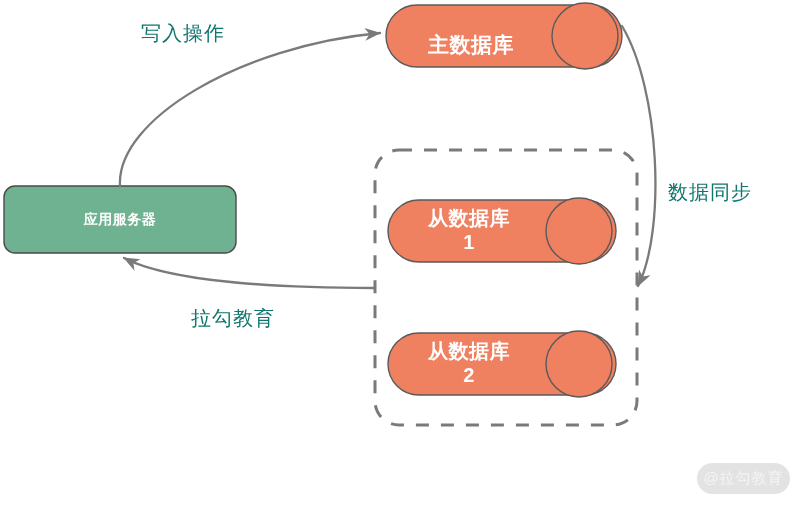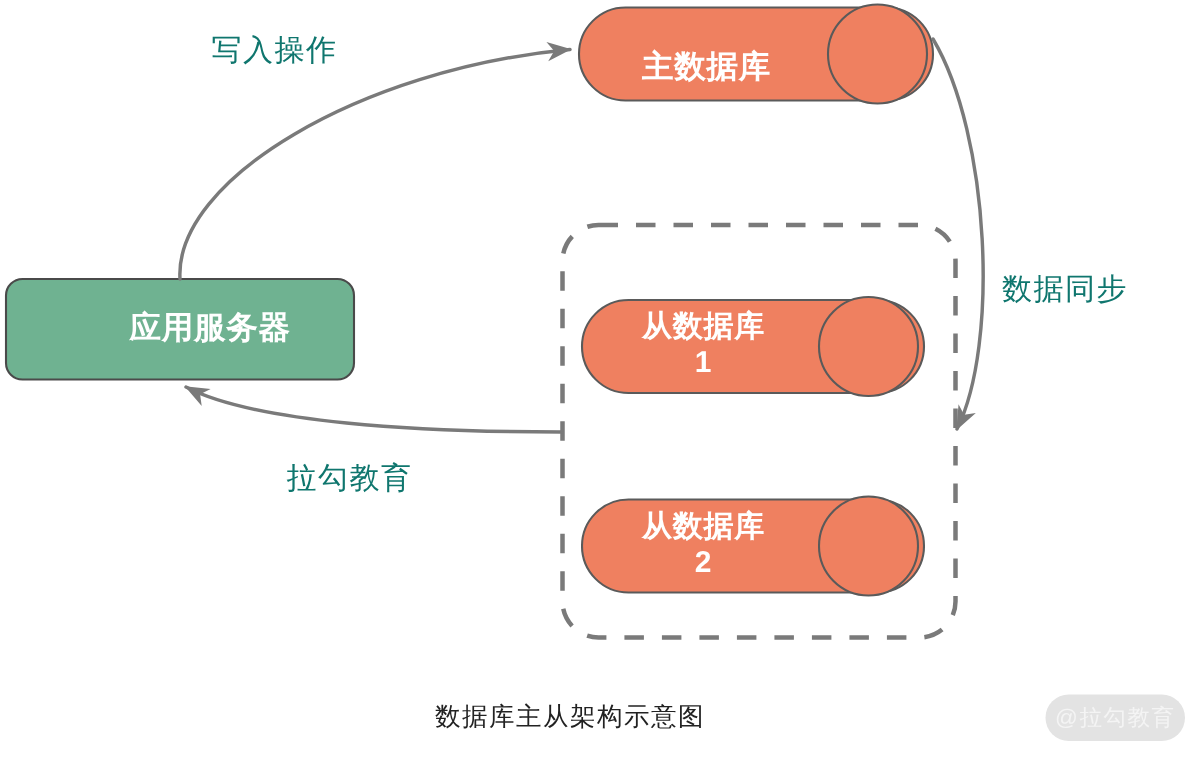--- a/index.html
+++ b/index.html
@@ -86,30 +86,29 @@
         <path d="M 0.4 0.4 L 7.4 3.2 L 0.4 6 L 2.4 3.2 Z" fill="#7a7a7a"></path>
       </marker>
     </defs>
   <path d="M 120 186 C 116 120 240 46 380 33" fill="none" stroke="#7a7a7a" stroke-width="2.3" marker-end="url(#arrowhead)" stroke-linecap="round"></path>
       <path d="M 374 288 C 280 288 170 282 124 258" fill="none" stroke="#7a7a7a" stroke-width="2.3" marker-end="url(#arrowhead)" stroke-linecap="round"></path>
       <path d="M 622 26 C 660 90 666 230 638 286" fill="none" stroke="#7a7a7a" stroke-width="2.3" marker-end="url(#arrowhead)" stroke-linecap="round"></path>
     </svg>
 
   <div id="node-labels">
       <div class="node-label" style="left: 386px; top: 5px; width: 170px; height: 56px; font-size: 21px; display: flex; align-items: center; justify-content: center; margin-top: 12px;">主数据库</div>
-      <div class="node-label" style="left: 4px; top: 186px; width: 232px; height: 67px; font-size: 21px; display: flex; align-items: center; justify-content: center; margin-left: 20px;">应用服务器</div>
+      <div class="node-label" style="left: 4px; top: 186px; width: 232px; height: 67px; font-size: 14px; display: flex; align-items: center; justify-content: center;">应用服务器</div>
       <div class="node-label" style="left: 388px; top: 200px; width: 162px; height: 62px; font-size: 20px; display: flex; align-items: center; justify-content: center;">从数据库
 1</div>
       <div class="node-label" style="left: 388px; top: 333px; width: 162px; height: 62px; font-size: 20px; display: flex; align-items: center; justify-content: center;">从数据库
 2</div>
     </div>
 
   <div id="edge-labels">
       <div class="edge-label" style="left: 141px; top: 20px;">写入操作</div>
       <div class="edge-label" style="left: 191px; top: 305px;">拉勾教育</div>
       <div class="edge-label" style="left: 668px; top: 143px; margin-top: 36px;">数据同步</div>
     </div>
 
-  <div class="caption" id="diagram-caption" style="left: 280px; top: 466px; width: 200px;">数据库主从架构示意图</div>
 
   <div class="watermark" id="watermark" style="left: 697px; top: 463px; width: 93px; height: 31px; background: rgb(227, 227, 227); color: rgb(244, 244, 244);">@拉勾教育</div>
 
 </div>
 
 </body></html>

